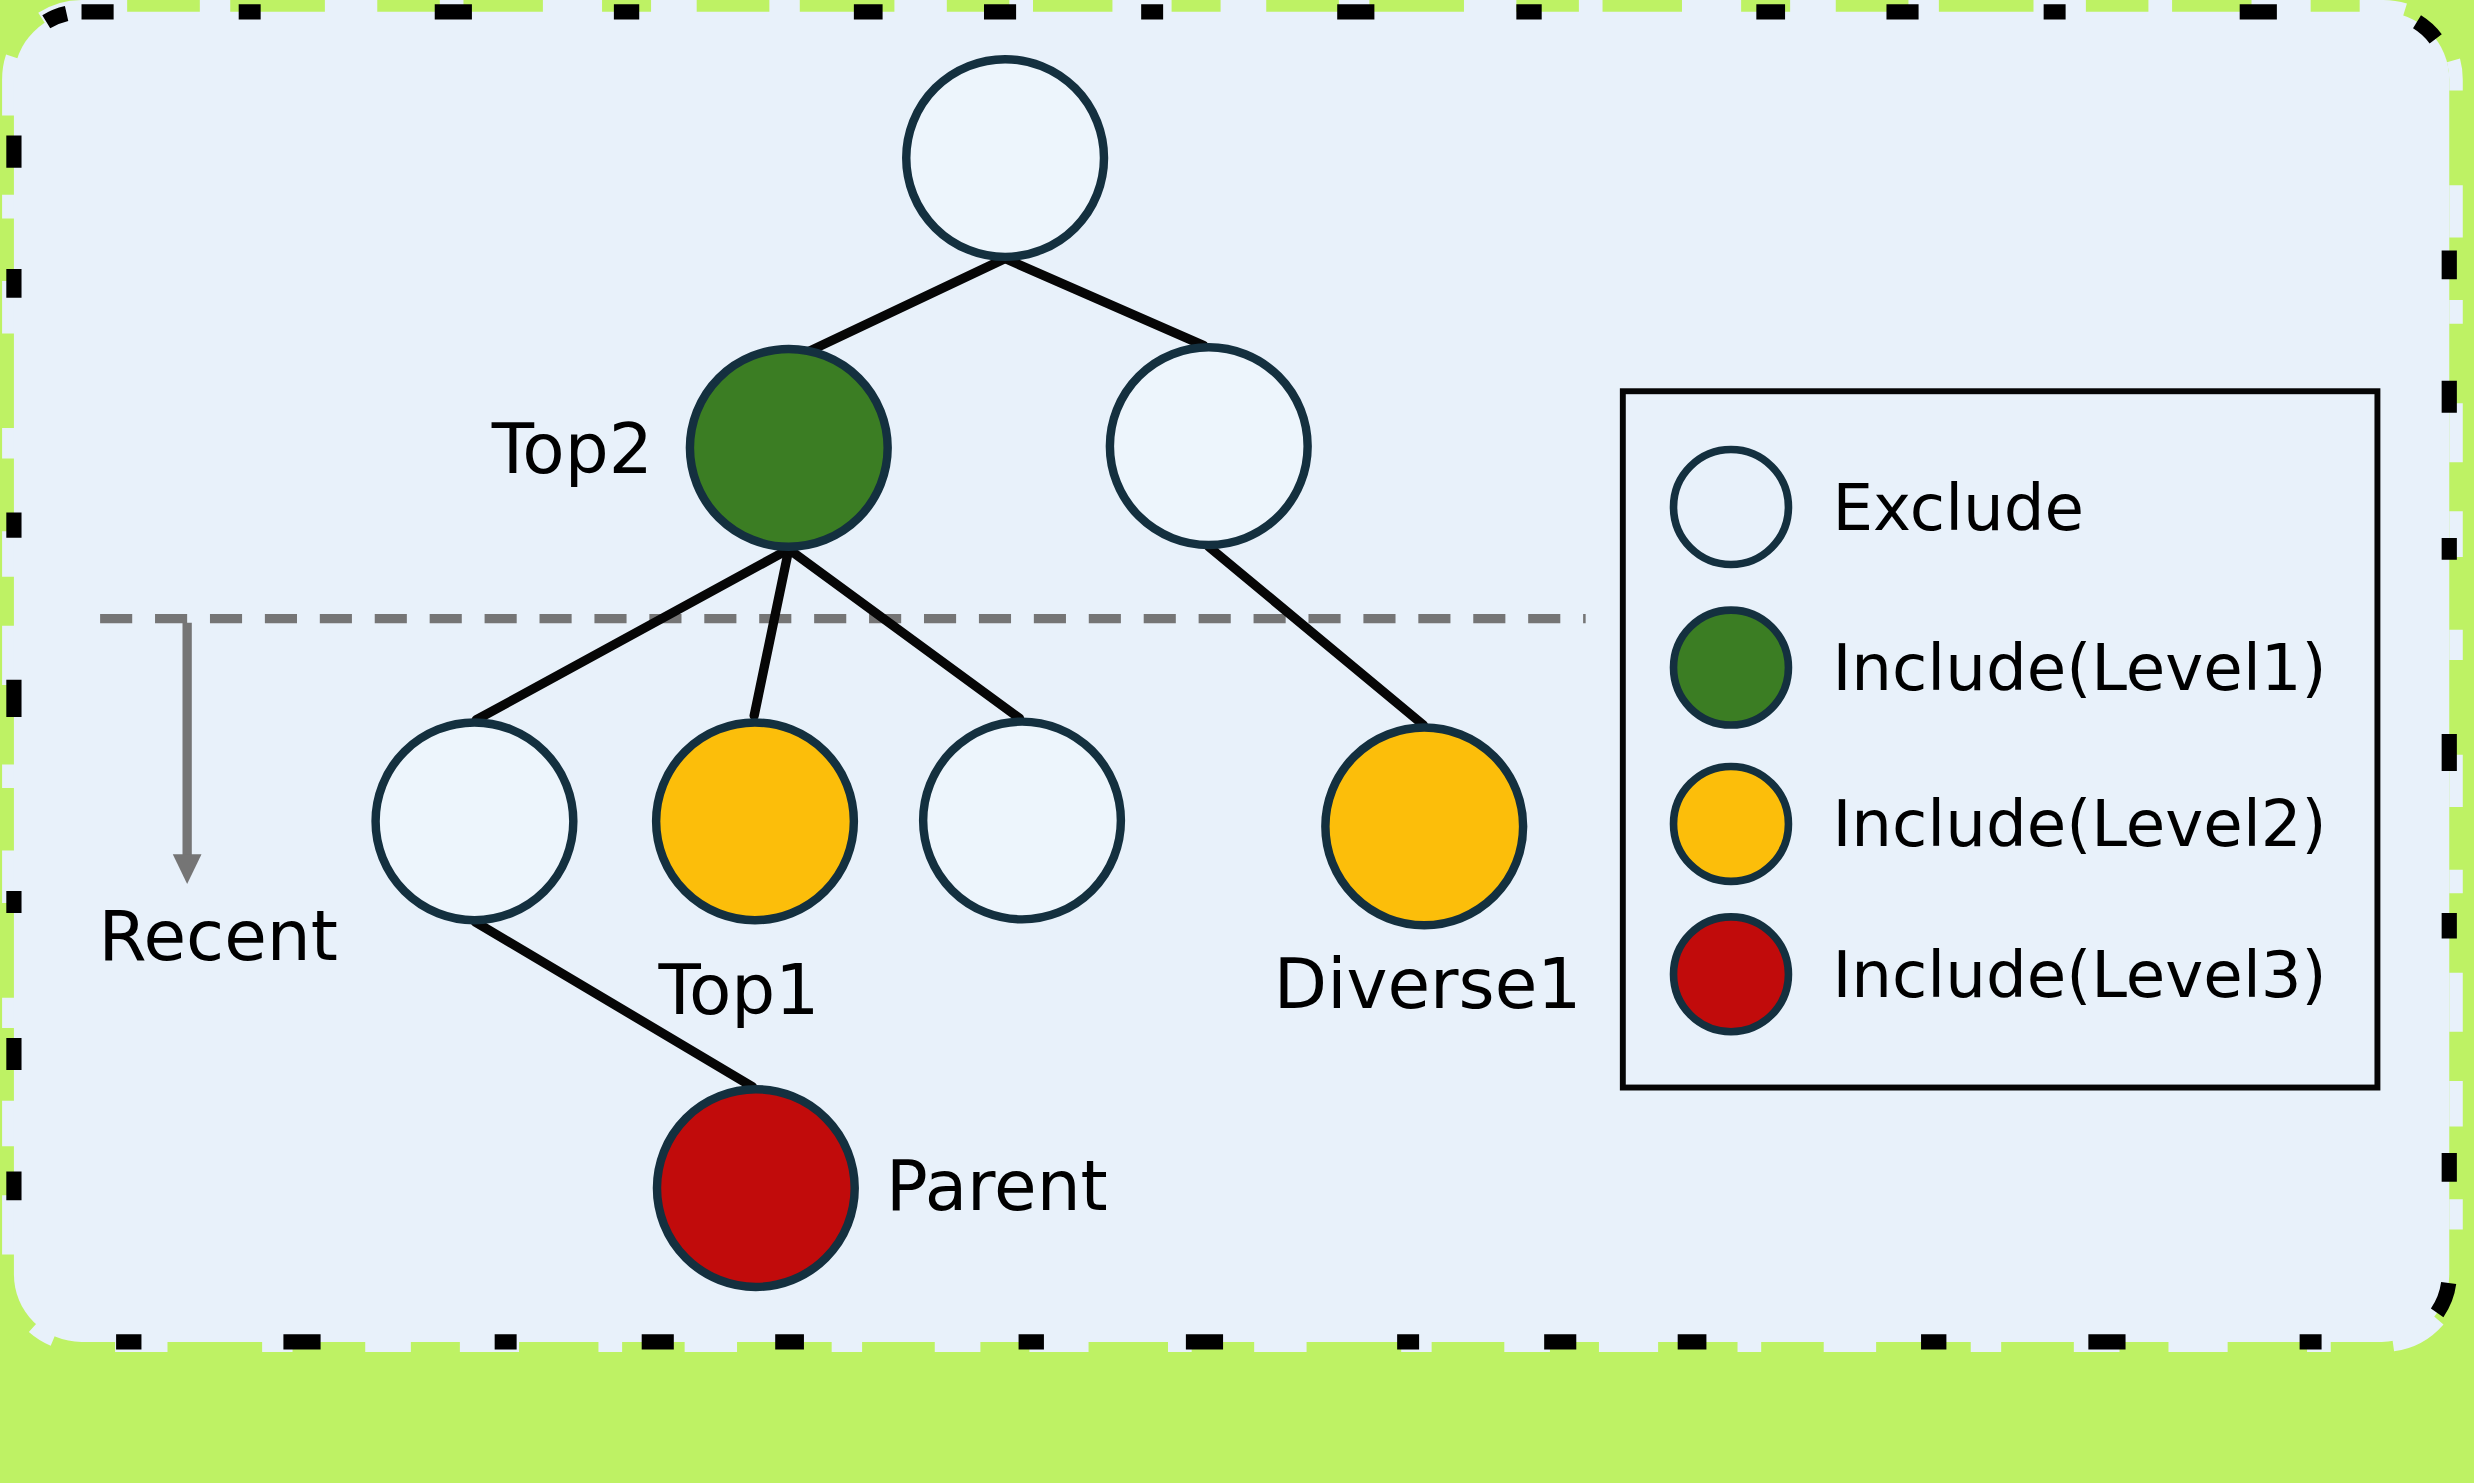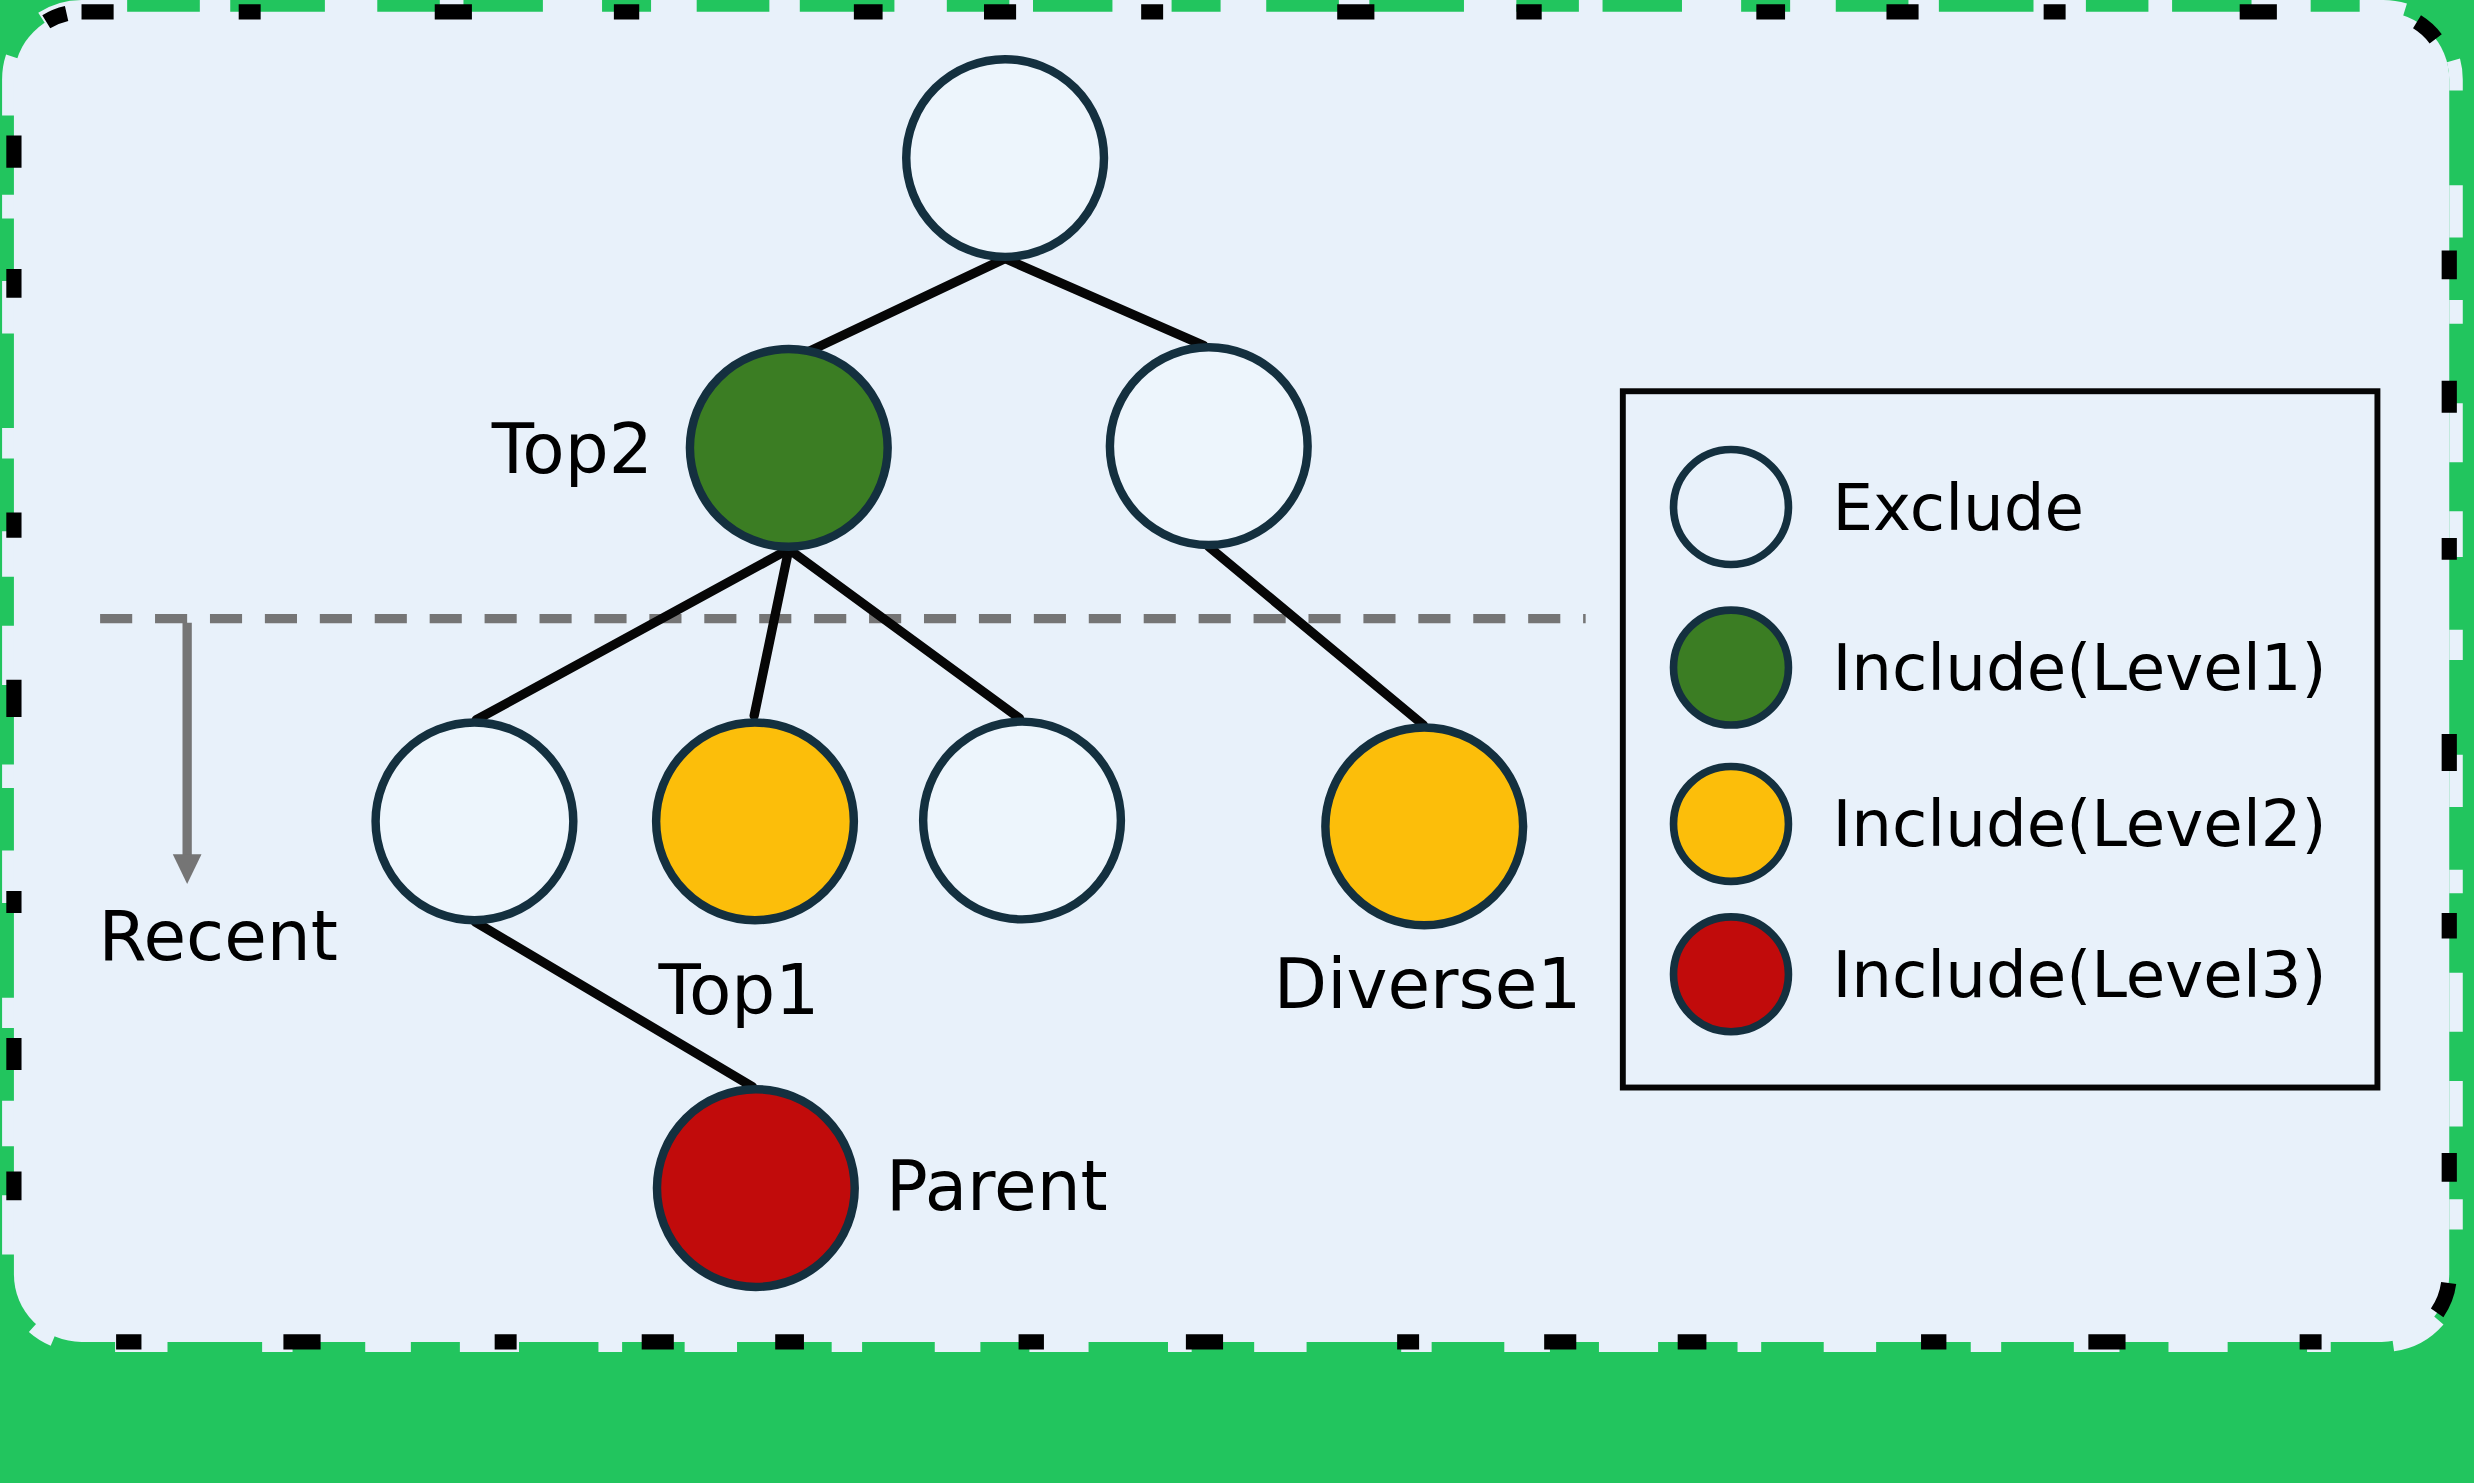--- a/index.html
+++ b/index.html
@@ -1,16 +1,16 @@
 <!DOCTYPE html>
 <html style="font-size:13.5px"><head>
 <meta charset="utf-8">
 <style>
   html,body{margin:0;padding:0;background:#000;}
-  #stage{position:relative;width:2475px;height:1483px;background:#22c55e;overflow:hidden;
+  #stage{position:relative;width:2475px;height:1483px;background:#bef264;overflow:hidden;
          font-family:"DejaVu Sans",sans-serif;}
   svg{display:block}
   .edge{stroke:#060606;stroke-width:11;stroke-linecap:round;}
   .node{stroke:#14303f;stroke-width:10;}
   .guide{stroke:#757575;}
   .lbl{fill:#000;font-size:82px;font-family:"DejaVu Sans",sans-serif;}
   .leglbl{fill:#000;font-size:76px;font-family:"DejaVu Sans",sans-serif;}
   .legend-box{fill:#e8f1fa;stroke:#050505;stroke-width:7;}
   .legend-swatch{stroke:#14303f;stroke-width:9;}
 </style>

